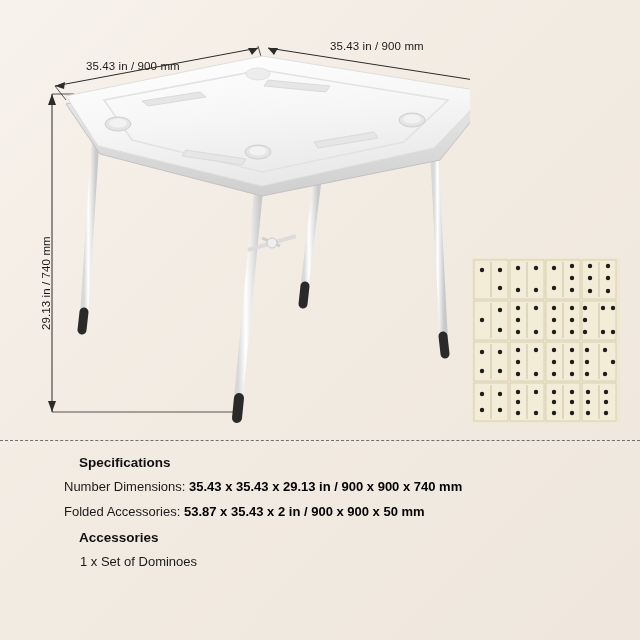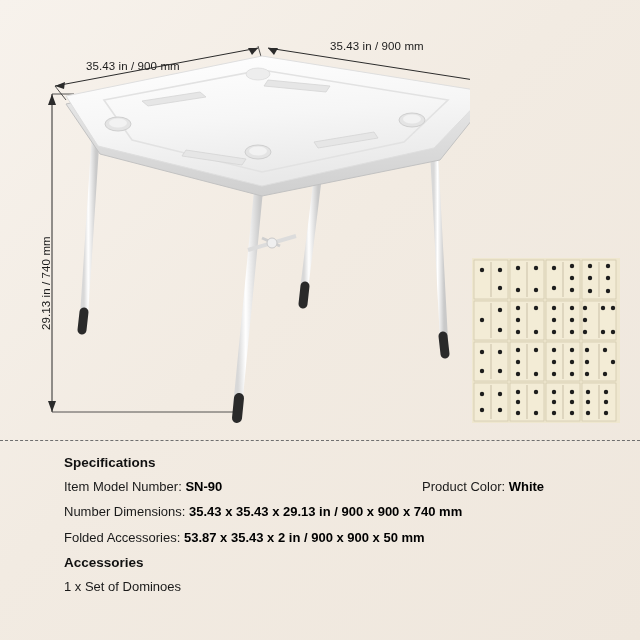--- a/index.html
+++ b/index.html
@@ -67,21 +67,21 @@
     top: 441px;
     width: 640px;
     height: 199px;
     box-sizing: border-box;
     padding: 14px 26px 0 64px;
   }
   #spec-panel .sec-title {
     font-size: 13.5px;
     font-weight: bold;
     color: #111;
-    margin: 0 0 9px 0;
+    margin: 0 0 9px 15px;
   }
   .spec-row {
     position: relative;
     font-size: 13px;
     color: #1a1a1a;
     margin-bottom: 9px;
     line-height: 1.25;
   }
   .spec-row .lbl { color: #1a1a1a; }
   .spec-row .val { font-weight: bold; color: #000; }
@@ -90,20 +90,21 @@
     left: 358px;
     top: 0;
     white-space: nowrap;
   }
   #accessories-title {
     margin-top: 14px;
   }
   #accessory-line {
     font-size: 13px;
     color: #1a1a1a;
+    margin-left: 16px;
   }
 </style>
 </head>
 <body>
 
 <div id="page">
 
   <div id="table-illustration">
     <svg width="470" height="430" viewBox="0 0 470 430" xmlns="http://www.w3.org/2000/svg">
       <defs>
@@ -321,28 +322,20 @@
           <circle cx="134" cy="155" r="2.2"></circle>
       </g>
     </svg>
   </div>
 
   <div id="divider"></div>
 
   <div id="spec-panel">
     <div class="sec-title">Specifications</div>
 
-    <div class="spec-row">
-      <span class="lbl">Item Model Number:</span>
-      <span class="val">SN-90</span>
-      <span class="right-pair">
-        <span class="lbl">Product Color:</span>
-        <span class="val">White</span>
-      </span>
-    </div>
 
 
     <div class="spec-row">
       <span class="lbl">Number Dimensions:</span>
       <span class="val">35.43 x 35.43 x 29.13 in / 900 x 900 x 740 mm</span>
     </div>
 
     <div class="spec-row">
       <span class="lbl">Folded Accessories:</span>
       <span class="val">53.87 x 35.43 x 2 in / 900 x 900 x 50 mm</span>

